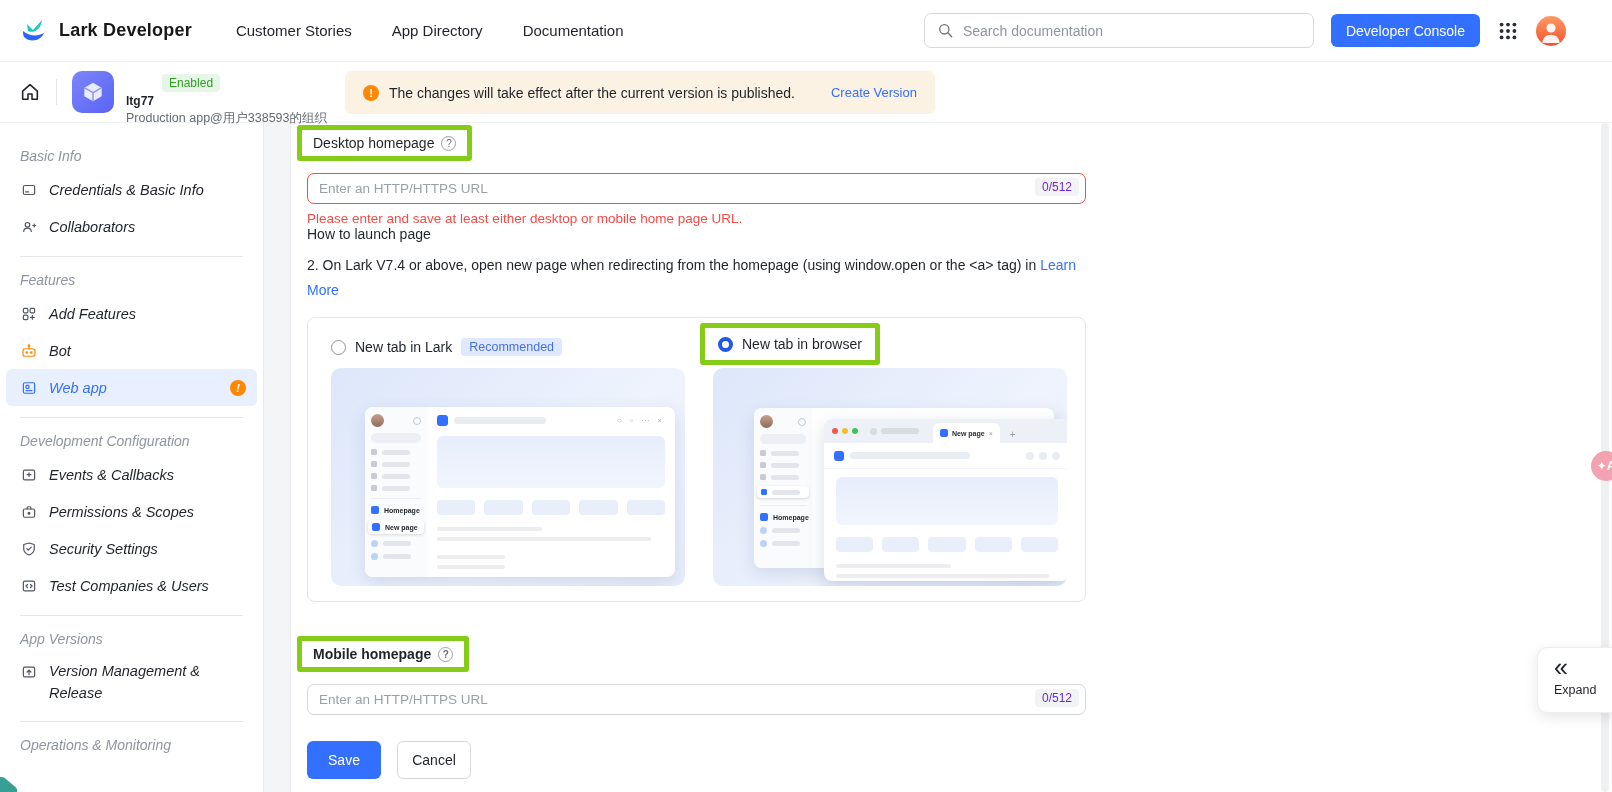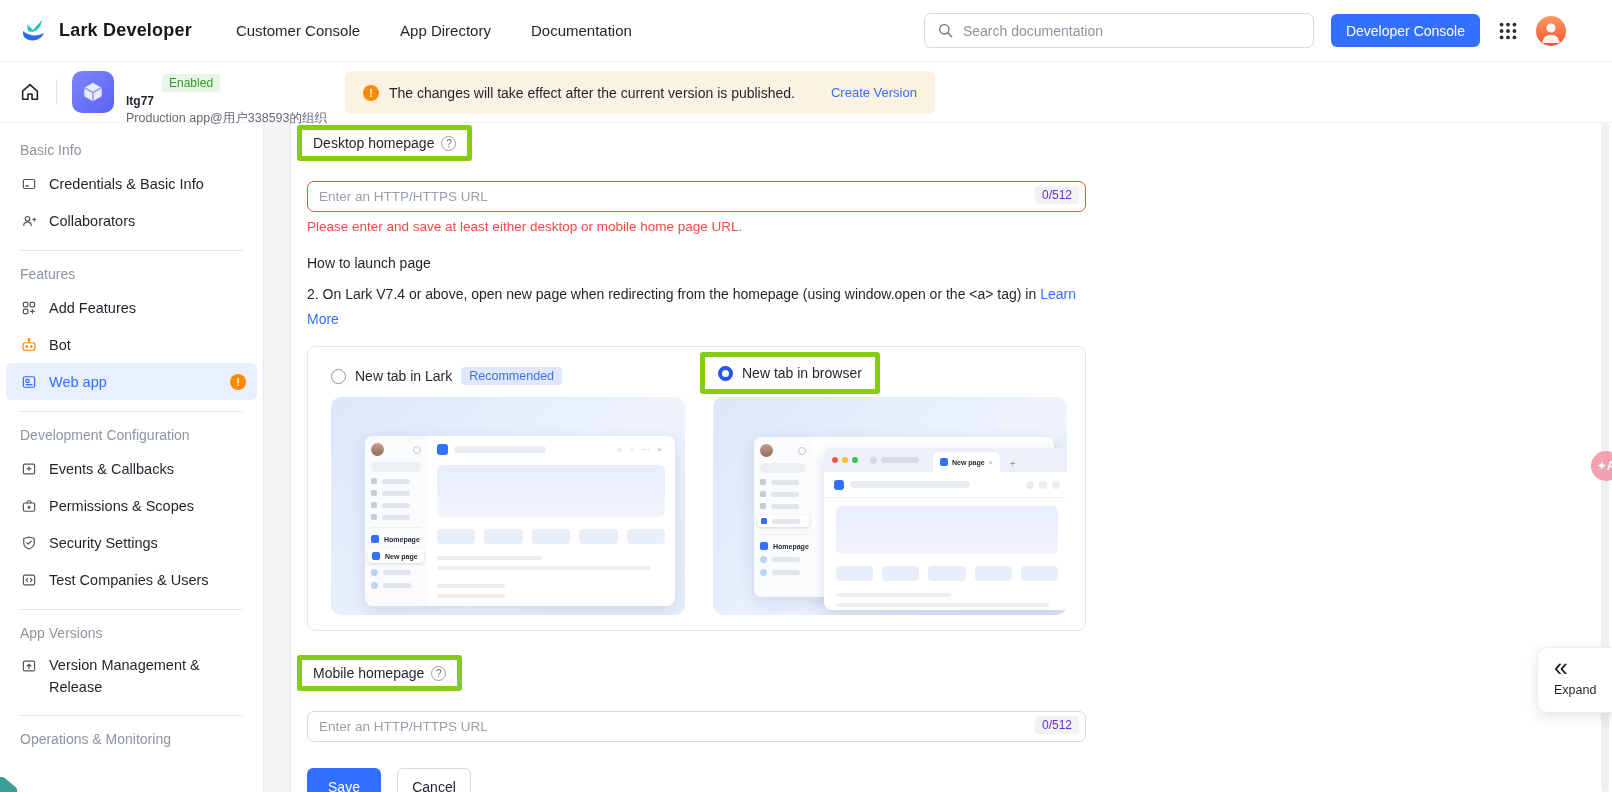--- a/index.html
+++ b/index.html
@@ -31,46 +31,46 @@
   .app-name { font-size:12px; font-weight:bold;margin-top:36px; }
   .badge-enabled { background:#e7f6e9; color:#2ea121; font-size:12px; border-radius:4px; padding:2px 7px; }
   .app-sub { font-size:12.5px; color:#646a73; }
   .banner { position:absolute; left:345px; top:9px; height:43px; background:#fcf2e3; border-radius:6px; display:flex; align-items:center; padding:0 18px; gap:10px; }
   .warn-dot { width:16px; height:16px; border-radius:50%; background:#ff8800; color:#fff; font-size:11px; font-weight:bold; display:flex; align-items:center; justify-content:center; flex:none; }
   .banner-text { font-size:14px; }
   .link { color:#3370ff; cursor:pointer; }
   .banner .link { margin-left:26px; font-size:13px; }
 
   
-  .sidebar { position:absolute; top:123px; left:0; bottom:0; width:263px; background:#fff; overflow:hidden; padding-top:4px; z-index:10; }
+  .sidebar { position:absolute; top:129px; left:0; bottom:0; width:263px; background:#fff; overflow:hidden; padding-top:4px; z-index:10;font-style:italic; }
   .gutter { position:absolute; top:123px; bottom:0; left:263px; width:28px; background:#f4f5f7; border-left:1px solid #e8eaed; border-right:1px solid #e8eaed; z-index:10; }
   .sec-header { margin:15px 20px 7px; font-size:14px; color:#8f959e; }
   .side-item { display:flex; align-items:center; gap:11px; height:37px; margin:0 6px; padding-left:14px; border-radius:6px; font-size:14.5px; cursor:pointer; }
   .side-item svg { flex:none; }
   .side-item.active { background:#e8effe; color:#3370ff; }
   .side-item.multiline { height:auto; min-height:48px; padding-top:6px; padding-bottom:6px; line-height:22px; align-items:flex-start; }
   .side-item.multiline svg { margin-top:3px; }
   .side-item.multiline span { max-width:185px; }
   .side-div { height:1px; background:#e5e6eb; margin:11px 20px 3px; }
   .orange-badge { margin-left:auto; margin-right:11px; width:16px; height:16px; border-radius:50%; background:#ff8800; color:#fff; font-size:11px; font-weight:bold; display:flex; align-items:center; justify-content:center; flex:none; }
 
   
   .main { position:absolute; top:123px; left:291px; right:0; bottom:0; background:#fff; overflow:hidden; padding-left:16px; z-index:5; }
   .red-annotation { border:5px solid #84cc16; border-radius:3px; }
   .label-box { display:inline-flex; align-items:center; gap:7px; padding:5px 11px; margin-left:-10px; }
   .label-box.first { margin-top:2px; }
   .field-label { font-size:14px; color:#1f2329; }
   .help-ic { width:15px; height:15px; border:1px solid #9aa0a8; border-radius:50%; color:#646a73; font-size:10px; display:inline-flex; align-items:center; justify-content:center; flex:none; }
-  .input-wrap { position:relative; width:779px; margin-top:20px; }
+  .input-wrap { position:relative; width:779px; margin-top:12px; }
   .input-wrap input { width:100%; height:31px; border:1px solid #d5d8dc; border-radius:7px; padding:0 72px 0 11px; font-size:13.5px; color:#1f2329; outline:none; font-family:inherit; background:#fff; }
   .input-wrap input::placeholder { color:#9aa0a8; }
   .input-wrap.err input { border-color:#f54a45; }
   .char-chip { position:absolute; right:7px; top:5px; background:#f2f3f5; color:#6d28d9; font-size:12px; border-radius:4px; padding:2px 7px; }
   .error-text { margin-top:7px; font-size:13.5px; color:#f54a45; }
-  .howto-title { margin-top:21px; font-size:14px; }
+  .howto-title { font-size:14px; }
   .para { margin-top:11px; font-size:14px; line-height:25px; max-width:775px; }
   .panel { position:relative; margin-top:14px; width:779px; height:285px; border:1px solid #e5e6eb; border-radius:8px; background:#fff; }
   .radio-opt { display:flex; align-items:center; gap:9px; font-size:14px; }
   .radio { width:15px; height:15px; border:1.4px solid #8f959e; border-radius:50%; background:#fff; flex:none; cursor:pointer; }
   .radio.sel { border:4.8px solid #2457e5; }
   .opt-lark { position:absolute; left:23px; top:20px; }
   .rec-badge { background:#dfe8fd; color:#4571e1; font-size:12.5px; border-radius:4px; padding:2px 8px; }
   .red-radio { position:absolute; left:392px; top:5px; display:flex; align-items:center; gap:9px; padding:8px 13px; font-size:14px; }
   .cards { position:absolute; left:23px; top:50px; display:flex; gap:28px; }
   .pv-card { width:354px; height:218px; border-radius:10px; background:linear-gradient(135deg,#dde7fa,#eef3fd 60%,#e8eefb); position:relative; overflow:hidden; }
@@ -115,21 +115,21 @@
   .active-tab { height:20px; background:#fff; border-radius:6px 6px 0 0; display:flex; align-items:center; gap:4px; padding:0 7px; margin-left:14px; font-size:7px; font-weight:bold; color:#1f2329; white-space:nowrap; }
   .at-sq { width:8px; height:8px; background:#3370ff; border-radius:2px; }
   .at-x { color:#9aa0a8; font-size:7px; font-weight:normal; }
   .tab-plus { color:#9aa0a8; font-size:10px; margin:0 0 3px 10px; }
   .url-row { height:26px; display:flex; align-items:center; gap:6px; padding:0 10px; border-bottom:1px solid #f2f4f7; }
   .ur-dots { margin-left:auto; display:flex; gap:5px; }
   .ur-dots i { width:8px; height:8px; border-radius:50%; background:#e9ecf1; display:block; }
   .b-content { padding:8px 12px 4px; }
 
   
-  .label-box.mobile { margin-top:24px; }
+  .label-box.mobile { margin-top:34px;font-weight:bold; }
   .btn-row { margin-top:26px; display:flex; gap:16px; }
   .btn-save { width:74px; height:38px; background:#3370ff; color:#fff; border:none; border-radius:6px; font-size:14px; cursor:pointer; font-family:inherit; }
   .btn-cancel { width:74px; height:38px; background:#fff; color:#1f2329; border:1px solid #d5d8dc; border-radius:6px; font-size:14px; cursor:pointer; font-family:inherit; }
 
   
   .scroll-track { position:absolute; right:3px; top:123px; bottom:0; width:8px; background:#eef0f2; border-radius:4px; z-index:40; }
   .ai-fab { position:absolute; left:1591px; top:451px; width:30px; height:30px; border-radius:50%; background:#f2a2b0; color:#fff; display:flex; align-items:center; justify-content:center; font-size:12px; font-weight:bold; z-index:50; cursor:pointer; }
   .expand-panel { position:absolute; left:1537px; top:647px; width:90px; height:66px; background:#fff; border:1px solid #eceef1; border-right:none; border-radius:10px 0 0 10px; box-shadow:0 4px 14px rgba(0,0,0,.10); z-index:50; padding:6px 0 0 16px; cursor:pointer; }
   .expand-glyph { font-size:25px; line-height:26px; color:#1f2329; }
   .expand-label { font-size:12.5px; color:#1f2329; margin-top:3px; }
@@ -142,21 +142,21 @@
 
   <header class="topnav">
     <div class="brand">
       <svg class="logo" width="30" height="28" viewBox="0 0 30 28">
         <path d="M7 7 L13 13 L22 3 C21 12 14 17 8 14 Z" fill="#1fc7c0"></path>
         <path d="M3 14 C9 19 17 20 24 16 C21 24 10 26 4 20 C3 18 3 16 3 14 Z" fill="#2e65f5"></path>
       </svg>
       <span class="brand-title">Lark Developer</span>
     </div>
     <nav class="nav-links">
-      <span>Customer Console</span>
+      <span>Customer Stories</span>
       <span>App Directory</span>
       <span>Documentation</span>
     </nav>
     <div class="tn-right">
       <div class="search-box">
         <svg width="17" height="17" viewBox="0 0 22 22">
             <circle cx="9.5" cy="9.5" r="6" fill="none" stroke="#6b7075" stroke-width="1.7"></circle>
             <line x1="14" y1="14" x2="19" y2="19" stroke="#6b7075" stroke-width="1.7" stroke-linecap="round"></line>
           </svg>
         <input type="text" placeholder="Search documentation" style="">

